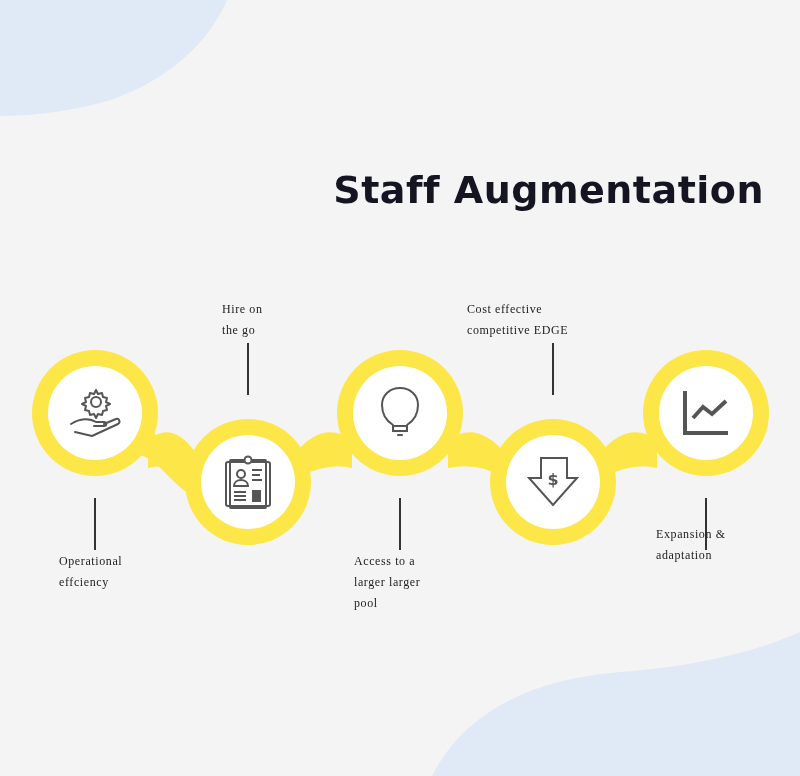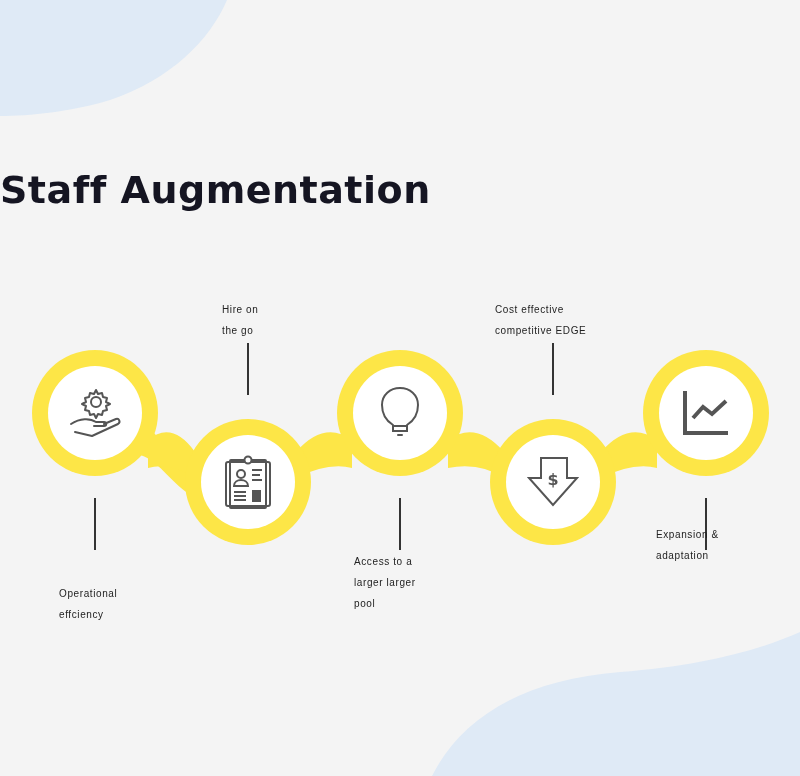--- a/index.html
+++ b/index.html
@@ -1,19 +1,19 @@
 <!DOCTYPE html>
 <html><head>
 <meta charset="utf-8">
 <style>
   html,body{margin:0;padding:0;}
   body{width:800px;height:776px;position:relative;overflow:hidden;background:#f4f4f4;font-family:"Liberation Sans",sans-serif;}
   .bg{position:absolute;left:0;top:0;}
-  .title{position:absolute;left:0;width:764px;top:168px;text-align:left;font-family:"DejaVu Sans",sans-serif;font-weight:bold;font-size:38px;color:#151522;letter-spacing:0.5px;}
-  .label{position:absolute;font-family:Liberation Sans, sans-serif;font-size:10px;line-height:21px;color:#222;letter-spacing:0.6px;white-space:pre-line;}
+  .title{position:absolute;left:0;width:764px;top:168px;text-align:right;font-family:"DejaVu Sans",sans-serif;font-weight:bold;font-size:38px;color:#151522;letter-spacing:0.5px;}
+  .label{position:absolute;font-family:Liberation Serif, serif;font-size:12px;line-height:21px;color:#222;letter-spacing:0.6px;white-space:pre-line;}
   .diagram{position:absolute;left:0;top:0;}
 </style>
 </head>
 <body>
 
 <svg class="bg" width="800" height="776" viewBox="0 0 800 776">
   <path d="M0,0 L227,0 C210,40 170,80 110,100 C70,112 30,116 0,116 Z" fill="#dfeaf6"></path>
   <path d="M432,776 C460,720 520,680 620,672 C700,666 760,650 800,632 L800,776 Z" fill="#dfeaf6"></path>
 </svg>
 
@@ -85,23 +85,23 @@
     <path d="M541,458 L567,458 L567,478 L577,478 L553,505 L529,478 L541,478 Z"></path>
     <text x="553" y="485" text-anchor="middle" font-family="DejaVu Sans, sans-serif" font-size="16" font-weight="bold" fill="#555" stroke="none">$</text>
   </g>
 
   <g fill="none" stroke="#555" stroke-width="4" stroke-linejoin="miter">
     <path d="M685,391 L685,433 L728,433"></path>
     <path d="M693,418 L703,407 L712,414 L726,401"></path>
   </g>
 </svg>
 
-<div class="label" style="left:59px;top:583px;">Operational
+<div class="label" style="left:59px;top:551px;">Operational
 effciency</div>
 <div class="label" style="left:222px;top:299px;">Hire on
 the go</div>
 <div class="label" style="left:354px;top:551px;">Access to a
 larger larger
 pool</div>
-<div class="label" style="left:495px;top:299px;">Cost effective
+<div class="label" style="left:467px;top:299px;">Cost effective
 competitive EDGE</div>
 <div class="label" style="left:656px;top:524px;">Expansion &amp;
 adaptation</div>
 
 </body></html>

